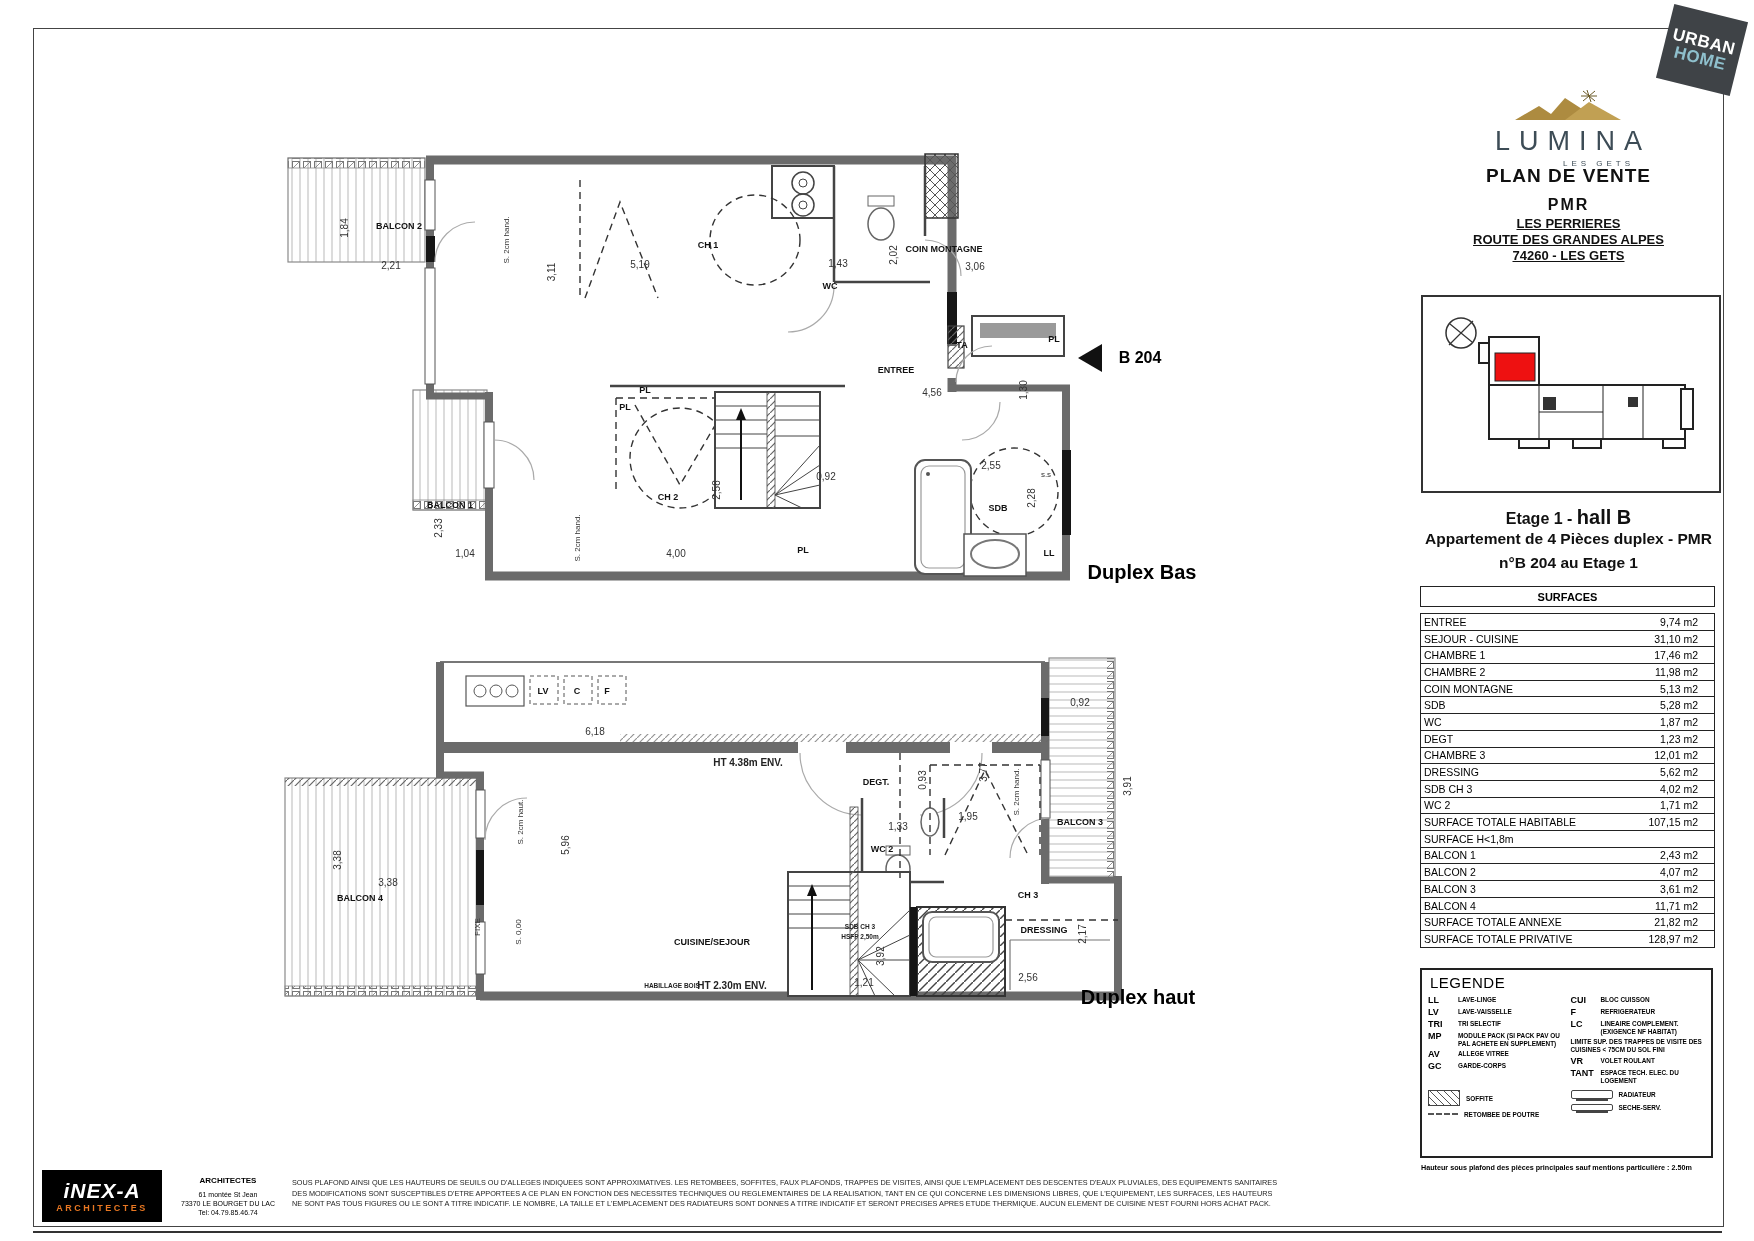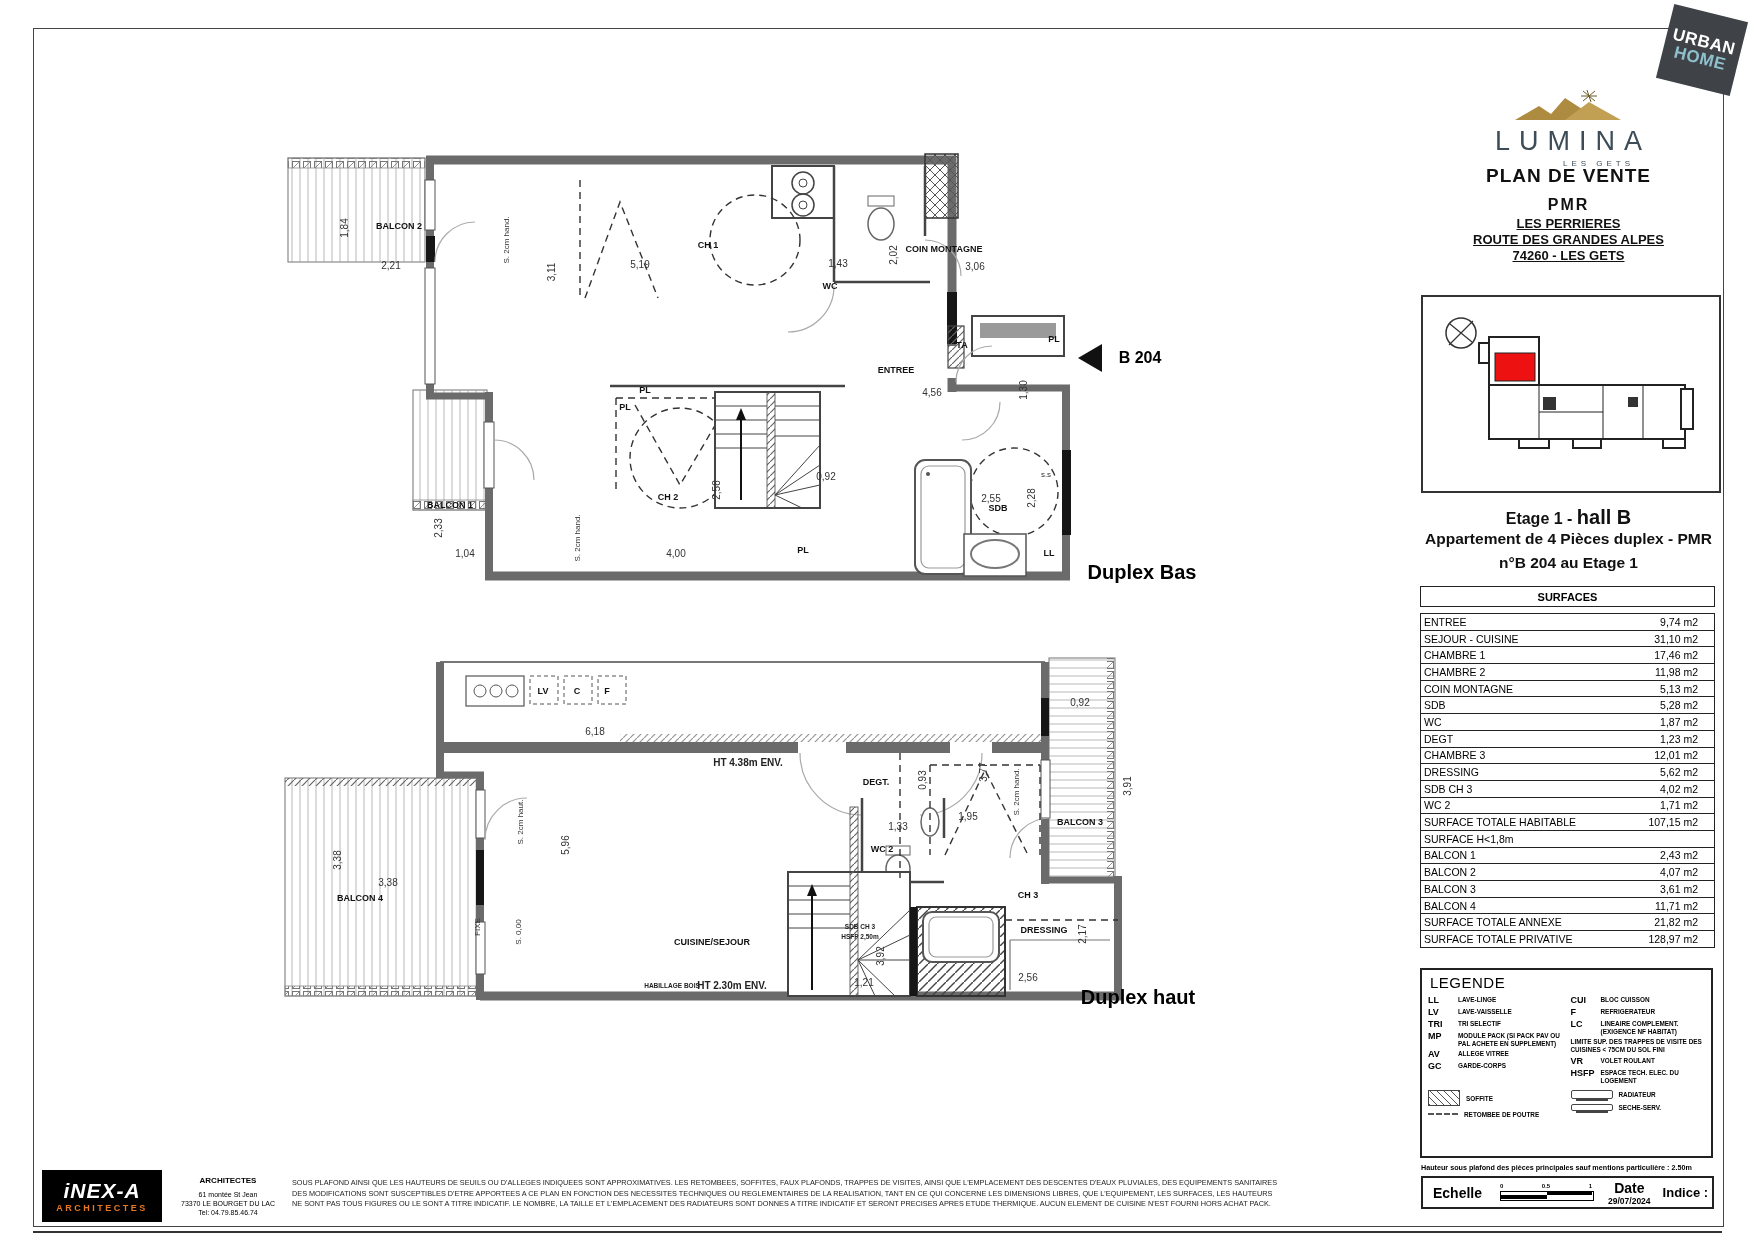--- a/index.html
+++ b/index.html
@@ -210,21 +210,21 @@
         <span class="lbl room" style="left: 345px; top: 267px;">PL</span>
         <span class="lbl room" style="left: 388px; top: 357px;">CH 2</span>
         <span class="lbl dim" style="left: 436px; top: 350px; transform: translate(-50%, -50%) rotate(-90deg);">2,58</span>
         <span class="lbl dim" style="left: 396px; top: 413px;">4,00</span>
         <span class="lbl dim" style="left: 546px; top: 336px;">0,92</span>
         <span class="lbl room" style="left: 523px; top: 410px;">PL</span>
         <span class="lbl room" style="left: 170px; top: 365px;">BALCON 1</span>
         <span class="lbl dim" style="left: 158px; top: 388px; transform: translate(-50%, -50%) rotate(-90deg);">2,33</span>
         <span class="lbl dim" style="left: 185px; top: 413px;">1,04</span>
         <span class="lbl small" style="left: 297px; top: 398px; transform: translate(-50%, -50%) rotate(-90deg);">S. 2cm hand.</span>
-        <span class="lbl dim" style="left: 711px; top: 358px;">2,55</span>
+        <span class="lbl dim" style="left: 711px; top: 325px;">2,55</span>
         <span class="lbl room" style="left: 718px; top: 368px;">SDB</span>
         <span class="lbl dim" style="left: 751px; top: 358px; transform: translate(-50%, -50%) rotate(-90deg);">2,28</span>
         <span class="lbl small" style="left: 766px; top: 334px;">s.s</span>
         <span class="lbl room" style="left: 769px; top: 413px;">LL</span>
         <span class="lbl title" style="left: 862px; top: 432px;">Duplex Bas</span>
       </div>
   </div>
 
   <div class="plan" id="plan-haut" style="left:280px;top:640px;width:920px;height:400px;">
     <svg viewBox="0 0 920 400" width="920" height="400">
@@ -518,21 +518,21 @@
           <div class="litem">
             <span class="labbr">LC</span>
             <span class="llab">LINEAIRE COMPLEMENT. (EXIGENCE NF HABITAT)</span>
           </div>
           <div class="lnote">LIMITE SUP. DES TRAPPES DE VISITE DES CUISINES &lt; 75CM DU SOL FINI</div>
           <div class="litem">
             <span class="labbr">VR</span>
             <span class="llab">VOLET ROULANT</span>
           </div>
           <div class="litem">
-            <span class="labbr">HSFP</span>
+            <span class="labbr">TANT</span>
             <span class="llab">ESPACE TECH. ELEC. DU LOGEMENT</span>
           </div>
         </div>
     </div>
     <div class="lcols">
       <div class="lcol">
         <div class="lsym">
           <span class="soffite-sw"></span>
           <span class="llab">SOFFITE</span>
         </div>
@@ -549,39 +549,20 @@
         <div class="lsym">
           <span class="rad-sw" style="height:5px;"></span>
           <span class="llab">SECHE-SERV.</span>
         </div>
       </div>
     </div>
   </div>
 
   <div id="hnote">Hauteur sous plafond des pièces principales sauf mentions particulière : 2.50m</div>
 
-  <div id="echelle">
-    <span class="elab">Echelle</span>
-    <span id="scalebar">
-      <span class="ticks">
-        <span>0</span>
-        <span>0.5</span>
-        <span>1</span>
-      </span>
-      <span class="bar">
-          <span class="b1"></span>
-          <span class="b2"></span>
-        </span>
-    </span>
-    <span id="dateblk">
-      <div class="d1">Date</div>
-      <div class="d2">29/07/2024</div>
-    </span>
-    <span id="indice">Indice :</span>
-  </div>
 
   <div id="inexa">
     <span class="n1">iNEX-A</span>
     <span class="n2">ARCHITECTES</span>
   </div>
   <div id="arch-blk">
     <div class="a1">ARCHITECTES</div>
     <div class="a2">61 montée St Jean</div>
     <div class="a2">73370 LE BOURGET DU LAC</div>
     <div class="a2">Tel: 04.79.85.46.74</div>

